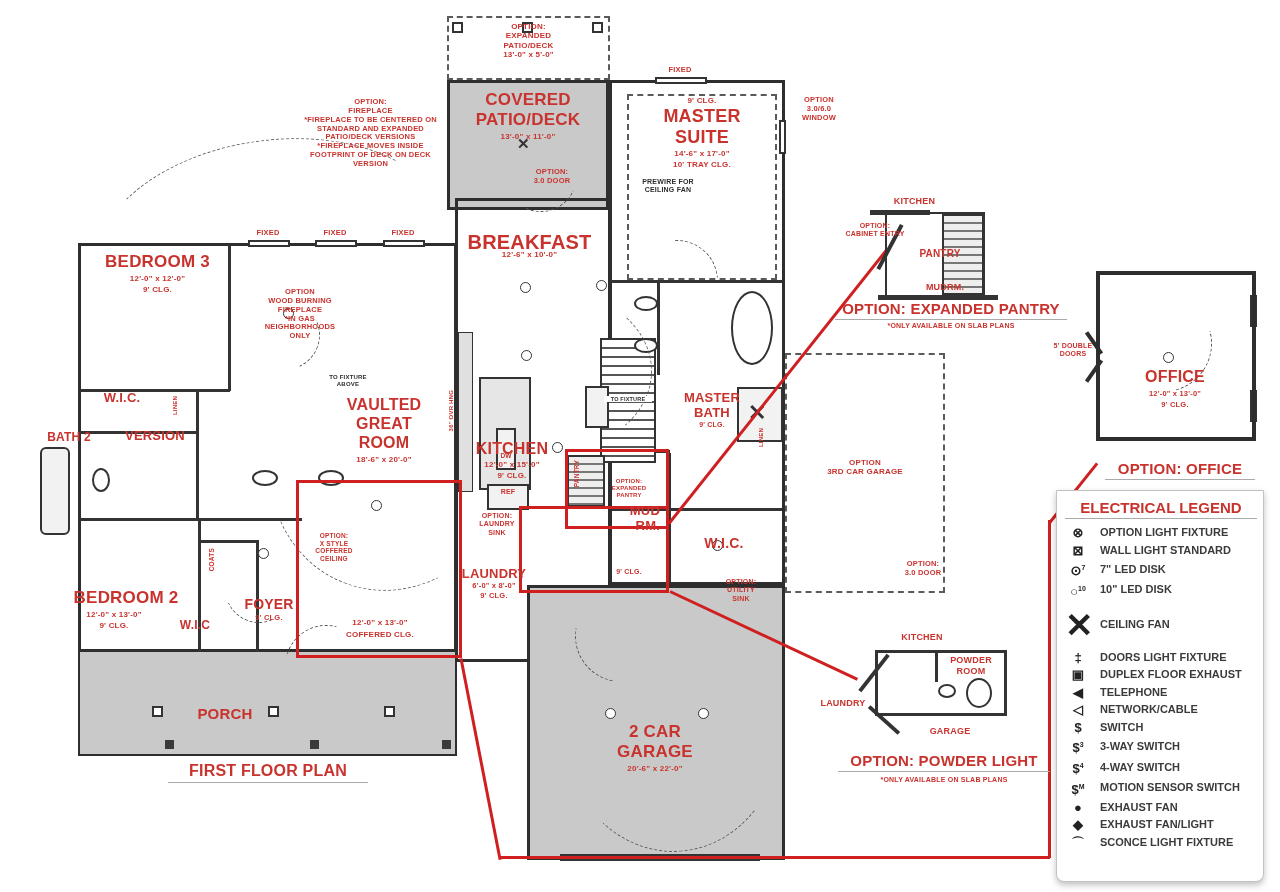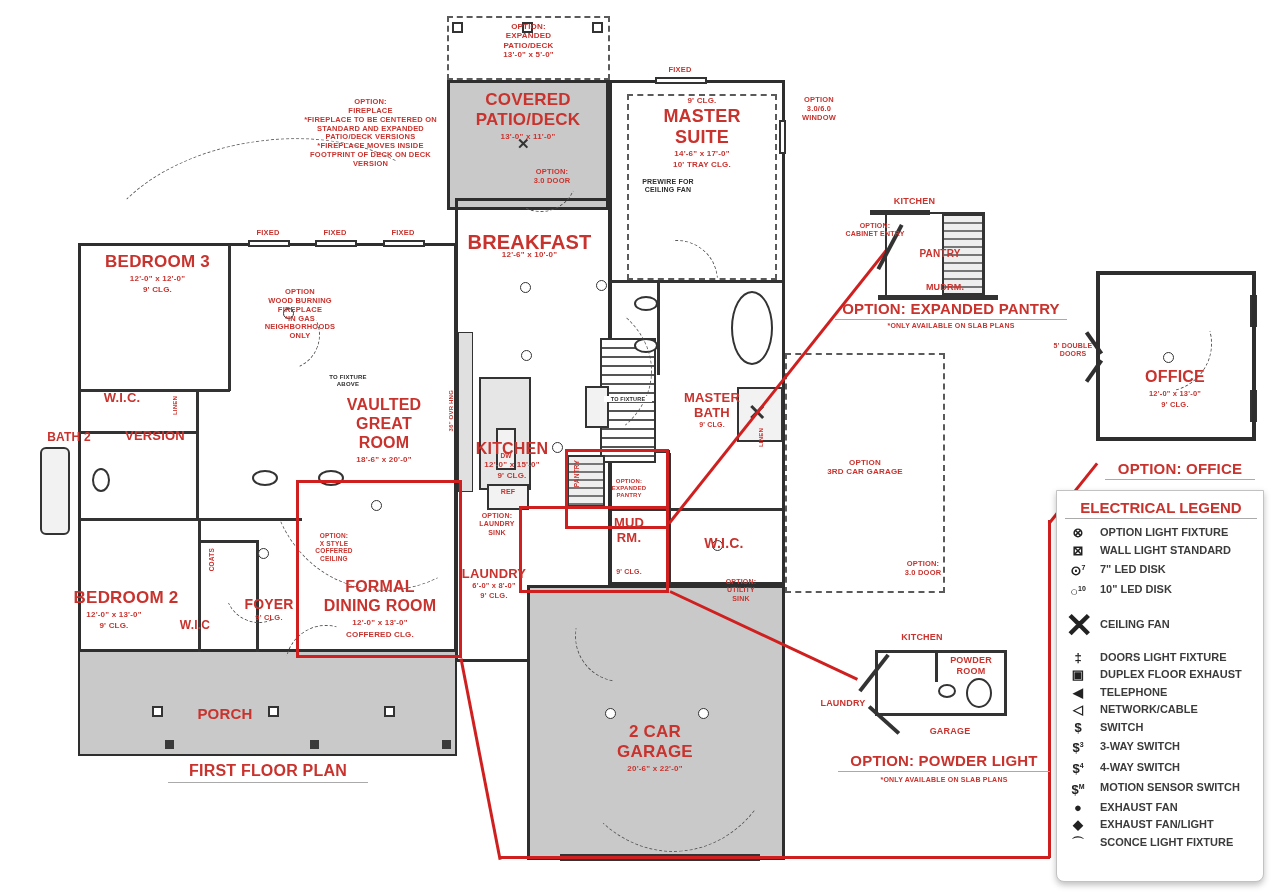--- a/index.html
+++ b/index.html
@@ -211,41 +211,39 @@
   <div class="t" style="left:662px;top:390px;width:100px;font-size:13px;">MASTER
 BATH</div>
   <div class="t" style="left:662px;top:421px;width:100px;font-size:7px;">9' CLG.</div>
   <div class="t vert" style="left:758px;top:428px;font-size:6px;">LINEN</div>
 
   <div class="t" style="left:82px;top:390px;width:80px;font-size:13px;">W.I.C.</div>
   <div class="t vert" style="left:172px;top:396px;font-size:6px;">LINEN</div>
   <div class="t" style="left:100px;top:428px;width:110px;font-size:13px;">VERSION</div>
   <div class="t" style="left:38px;top:430px;width:62px;font-size:12px;">BATH 2</div>
 
-  <div class="t" style="left:598px;top:515px;width:62px;font-size:13px;">MUD
+  <div class="t" style="left:598px;top:503px;width:62px;font-size:13px;text-align:right;">MUD
 RM.</div>
   <div class="t" style="left:598px;top:568px;width:62px;font-size:7px;">9' CLG.</div>
   <div class="t" style="left:688px;top:535px;width:72px;font-size:14px;">W.I.C.</div>
   <div class="t" style="left:712px;top:578px;width:58px;font-size:7px;">OPTION:
 UTILITY
 SINK</div>
   <div class="t" style="left:602px;top:478px;width:54px;font-size:6px;">OPTION:
 EXPANDED
 PANTRY</div>
 
   <div class="t" style="left:60px;top:588px;width:132px;font-size:17px;">BEDROOM 2</div>
   <div class="t" style="left:48px;top:610px;width:132px;font-size:8px;">12'-0" x 13'-0"</div>
   <div class="t" style="left:48px;top:621px;width:132px;font-size:8px;">9' CLG.</div>
   <div class="t" style="left:160px;top:618px;width:70px;font-size:12px;">W.I.C</div>
   <div class="t vert" style="left:208px;top:548px;font-size:6.5px;">COATS</div>
   <div class="t" style="left:238px;top:596px;width:62px;font-size:14px;">FOYER</div>
   <div class="t" style="left:238px;top:614px;width:62px;font-size:7.5px;">9' CLG.</div>
 
-  <div class="t" style="left:306px;top:578px;width:148px;font-size:16px;">FORMAL
-DINING ROOM</div>
   <div class="t" style="left:306px;top:618px;width:148px;font-size:8px;">12'-0" x 13'-0"</div>
   <div class="t" style="left:306px;top:630px;width:148px;font-size:8px;">COFFERED CLG.</div>
   <div class="t" style="left:304px;top:532px;width:60px;font-size:6.5px;">OPTION:
 X STYLE
 COFFERED
 CEILING</div>
 
   <div class="t" style="left:452px;top:566px;width:84px;font-size:13px;">LAUNDRY</div>
   <div class="t" style="left:452px;top:582px;width:84px;font-size:7.5px;">6'-0" x 8'-0"</div>
   <div class="t" style="left:452px;top:592px;width:84px;font-size:7.5px;">9' CLG.</div>

